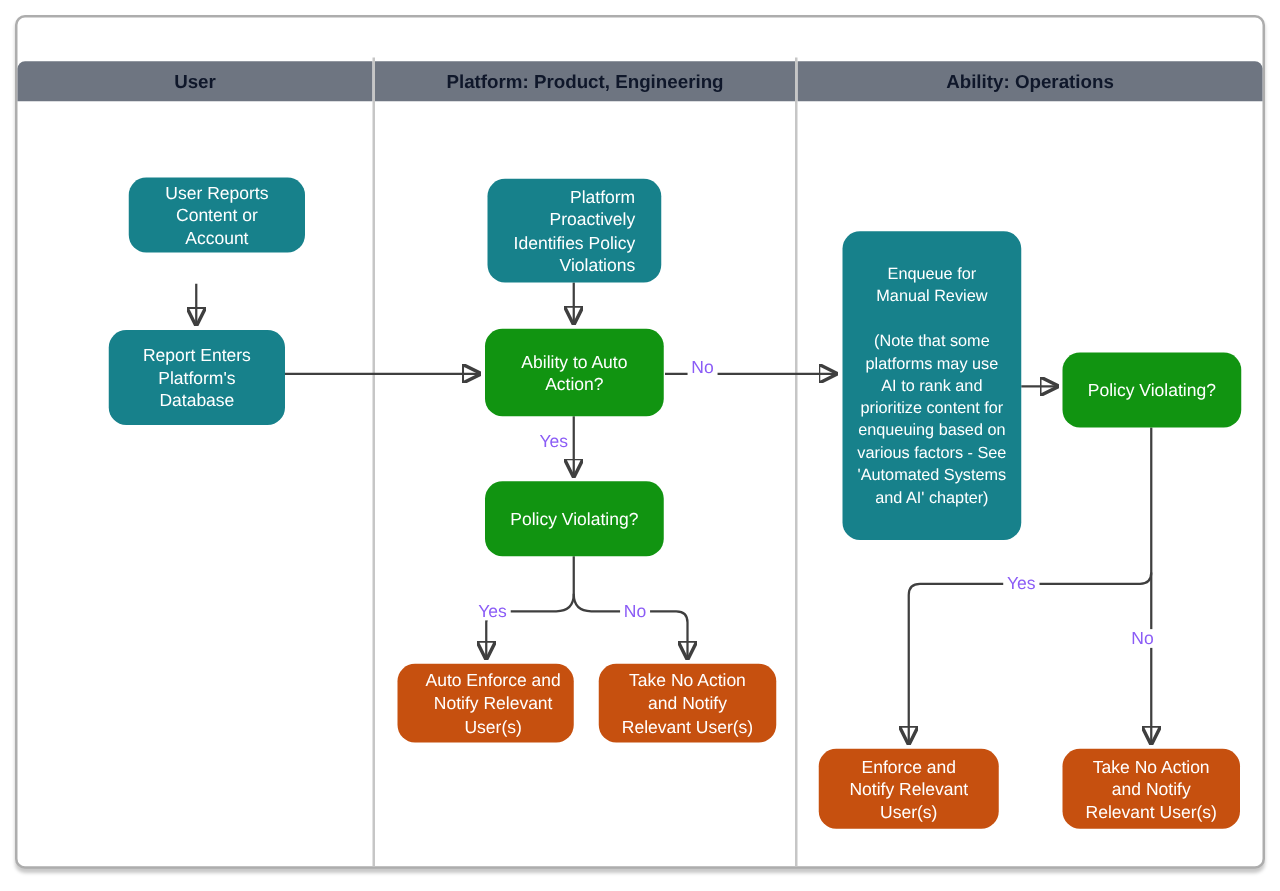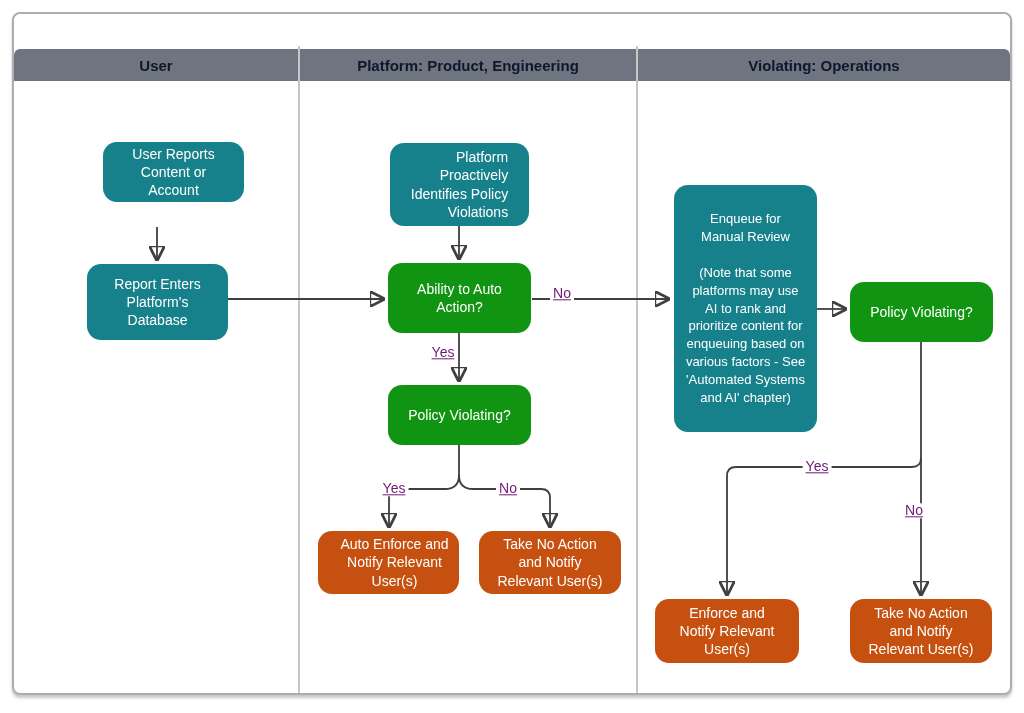--- a/index.html
+++ b/index.html
@@ -33,42 +33,42 @@
   .n-ability{left:374px;top:249px;width:143px;height:70px;}
   .n-policy2{left:374px;top:371px;width:143px;height:60px;}
   .n-auto-enforce{left:304px;top:517px;width:141px;height:63px;padding-left:16px;}
   .n-take-no2{left:465px;top:517px;width:142px;height:63px;}
   .n-enqueue{left:660px;top:171px;width:143px;height:247px;font-size:13px;line-height:1.38;}
   .n-policy3{left:836px;top:268px;width:143px;height:60px;}
   .n-enforce3{left:641px;top:585px;width:144px;height:64px;}
   .n-take-no3{left:836px;top:585px;width:142px;height:64px;}
   
   .elabel{position:absolute;transform:translate(-50%,-50%);background:#ffffff;
-          color:#701a75;font-size:14px;padding:0 3px;line-height:1.1;text-decoration:underline;}
+          color:#8b5cf6;font-size:14px;padding:0 3px;line-height:1.1;}
   .el-ability-no{left:548px;top:280px;}
   .el-ability-yes{left:429px;top:339px;}
   .el-prod-yes{left:380px;top:475px;}
   .el-prod-no{left:494px;top:475px;}
   .el-ops-yes{left:803px;top:453px;}
   .el-ops-no{left:900px;top:497px;}
 </style>
 </head>
 <body>
 
 <div class="canvas">
   <div class="frame">
 
     <div class="hcell hc1">
       <span>User</span>
     </div>
     <div class="hcell hc2">
       <span>Platform: Product, Engineering</span>
     </div>
     <div class="hcell hc3">
-      <span>Violating: Operations</span>
+      <span>Ability: Operations</span>
     </div>
 
     <div class="vline vl1"></div>
     <div class="vline vl2"></div>
 
     <svg class="connectors" viewBox="0 0 996 679">
       <defs>
         <marker id="arw" viewBox="0 0 10 10" refX="8.6" refY="5" markerWidth="8.5" markerHeight="8.5" orient="auto-start-reverse">
           <path d="M0,0 L10,5 L0,10 z" fill="#3f3f3f" stroke="none"></path>
         </marker>

